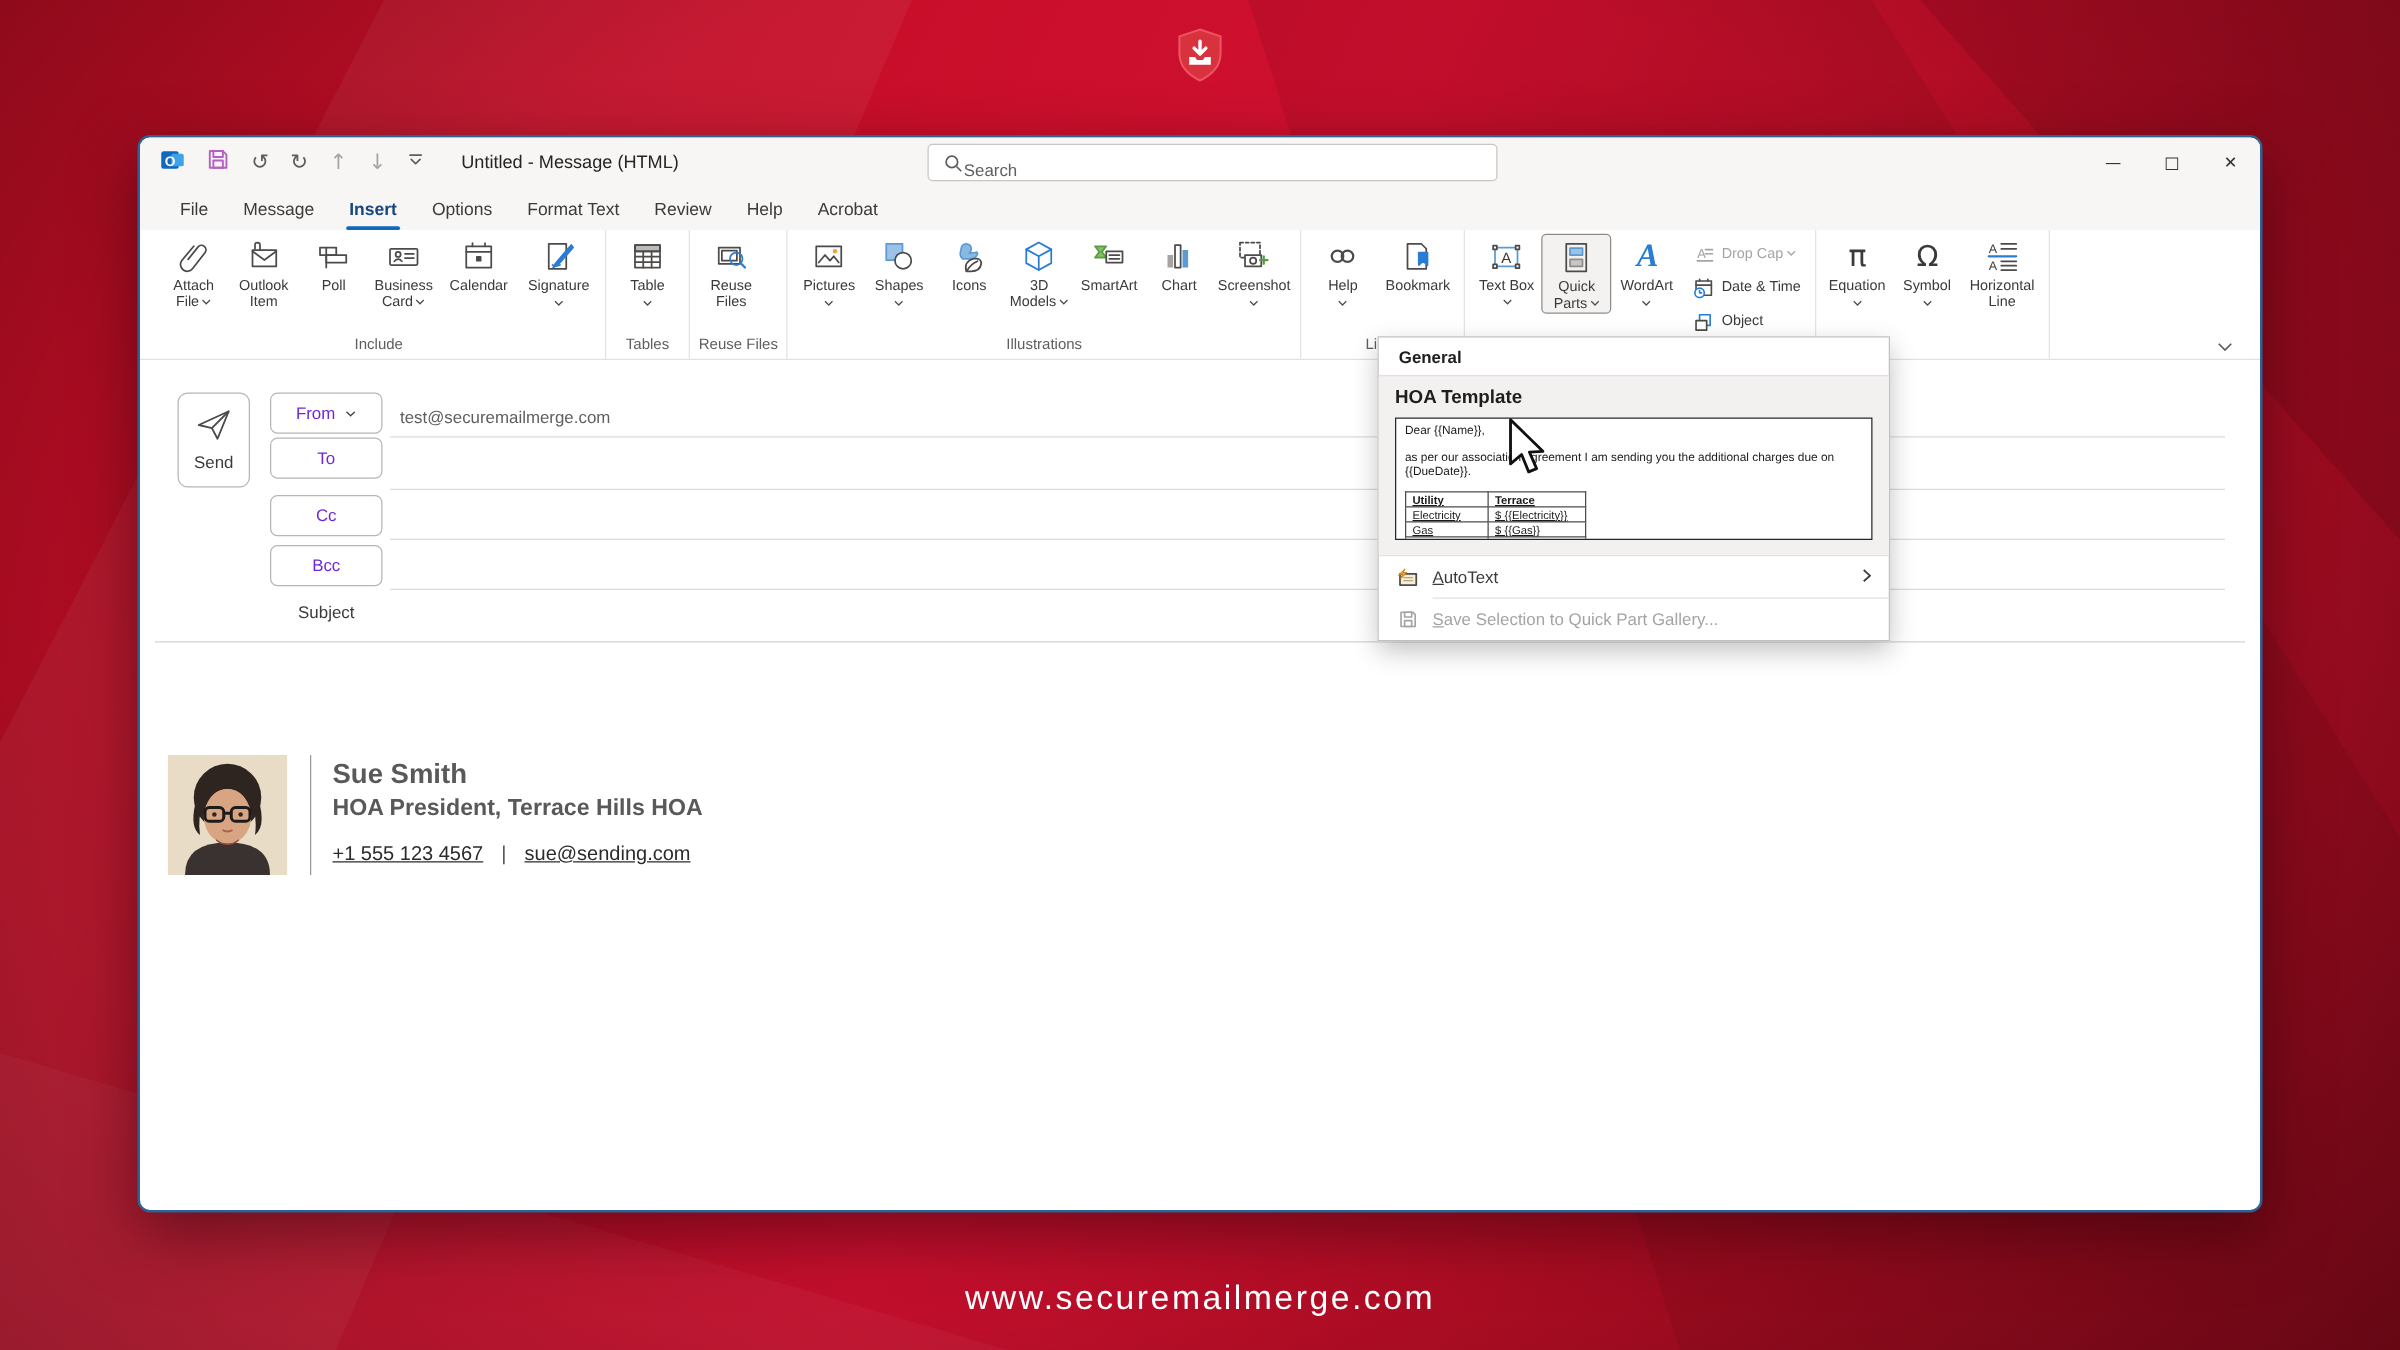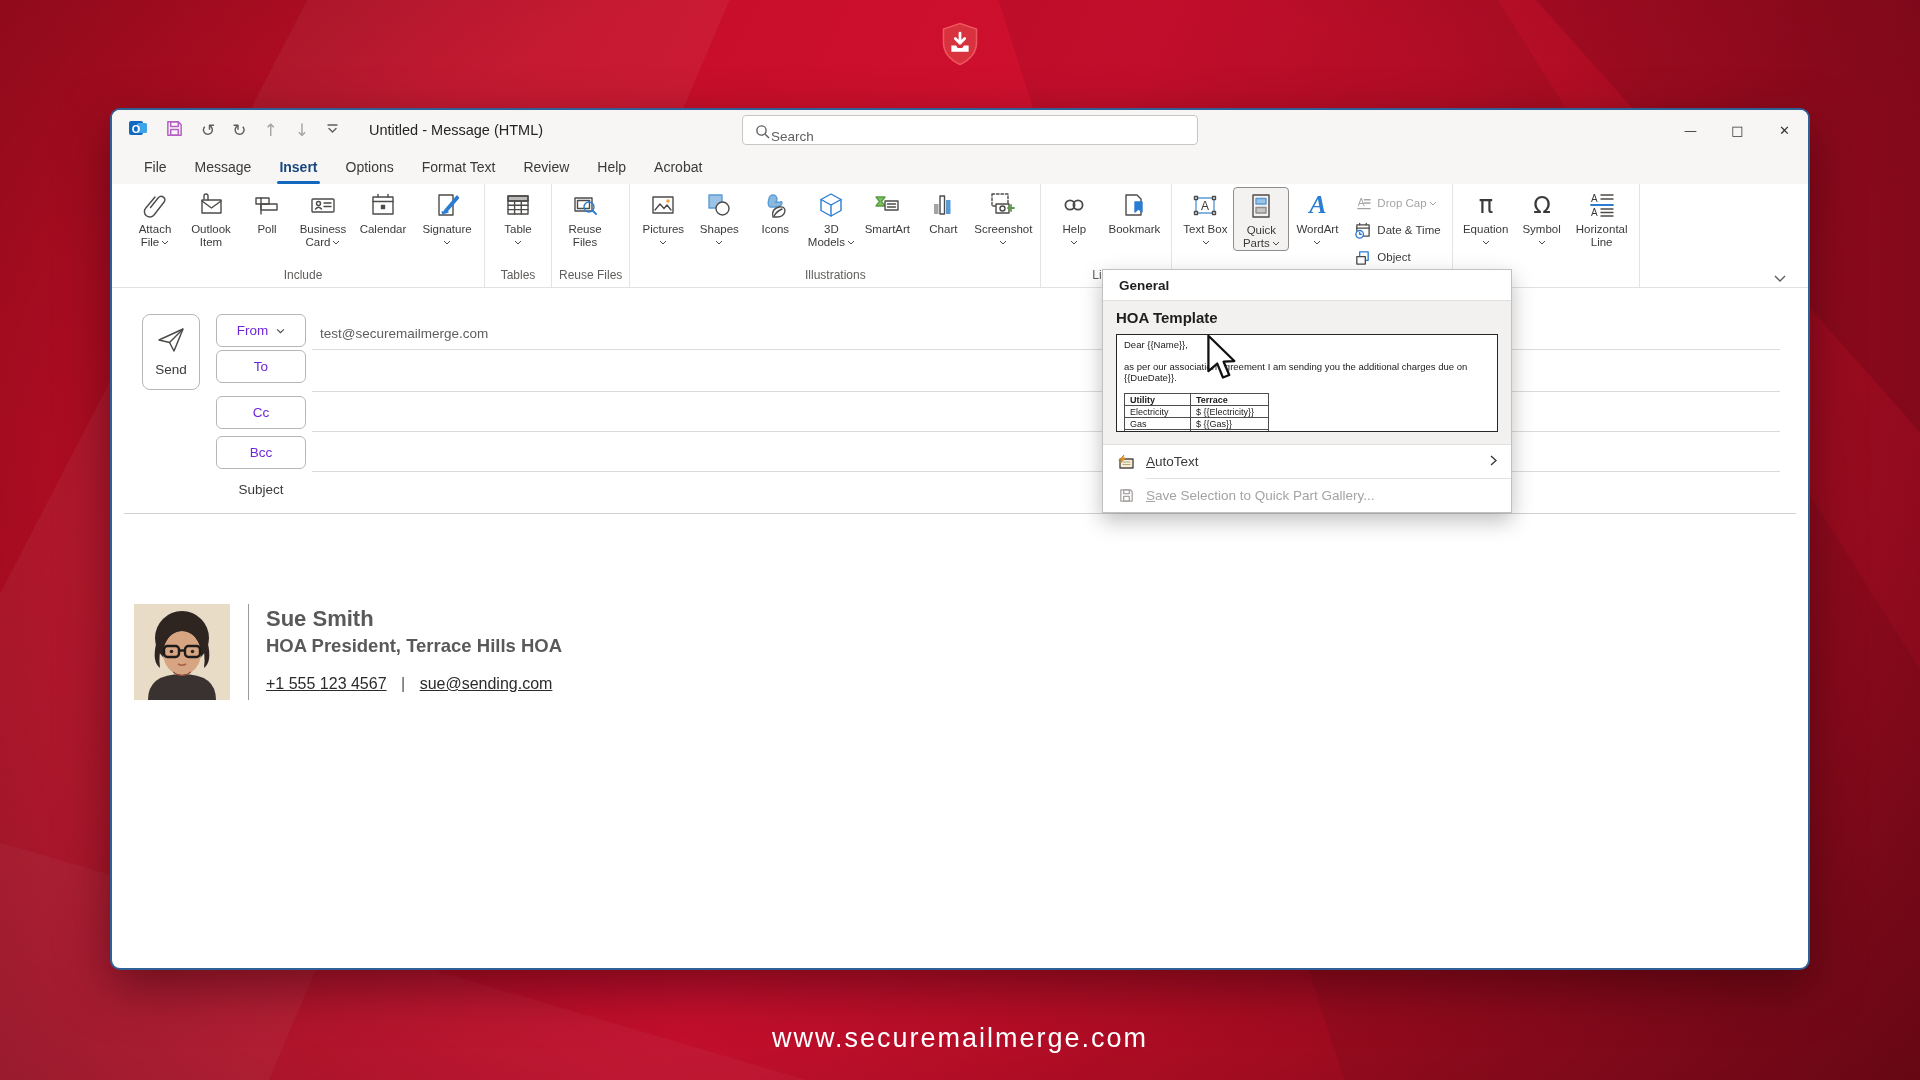--- a/index.html
+++ b/index.html
@@ -106,21 +106,21 @@
 
   
   .qp-menu { position:absolute; left:990px; top:159px; width:410px; background:#fff;
     border:1px solid #c3c1bf; box-shadow:0 8px 20px rgba(0,0,0,.25); z-index:50; font-size:13.5px; }
   .qp-general { font-weight:700; font-size:13.5px; color:#1f1e1d; padding:8px 16px 7px; }
   .qp-item { background:#f2f1f0; border-top:1px solid #e2e0de; padding:7px 13px 12px; }
   .qp-item-title { font-weight:700; font-size:15px; color:#1f1e1d; margin:1px 0 8px; }
   .qp-preview { background:#fff; border:1px solid #262626; padding:4px 7px; height:98px;
     font-size:9.5px; color:#1a1a1a; overflow:hidden; }
   .qp-pline2 { margin-top:11px; }
-  .qp-table { border-collapse:collapse; margin-top:10px; font-size:9px; }
+  .qp-table { border-collapse:collapse; margin-top:10px; font-size:9px;text-decoration:underline; }
   .qp-table th, .qp-table td { border:1px solid #4d4d4d; padding:0.5px 5px; text-align:left;
     font-weight:400; white-space:nowrap; }
   .qp-table th { font-weight:700; }
   .qp-table th:first-child, .qp-table td:first-child { width:66px; }
   .qp-table th:last-child, .qp-table td:last-child { width:78px; }
   .qp-table tr.red td { color:#c00000; }
   .qp-row { display:flex; align-items:center; gap:11px; height:33px; padding:0 14px; color:#3b3a39; }
   .qp-row .qicn { width:18px; height:18px; display:flex; align-items:center; justify-content:center; }
   .qp-row .arrow { margin-left:auto; }
   .qp-row.disabled { color:#a6a4a2; }

